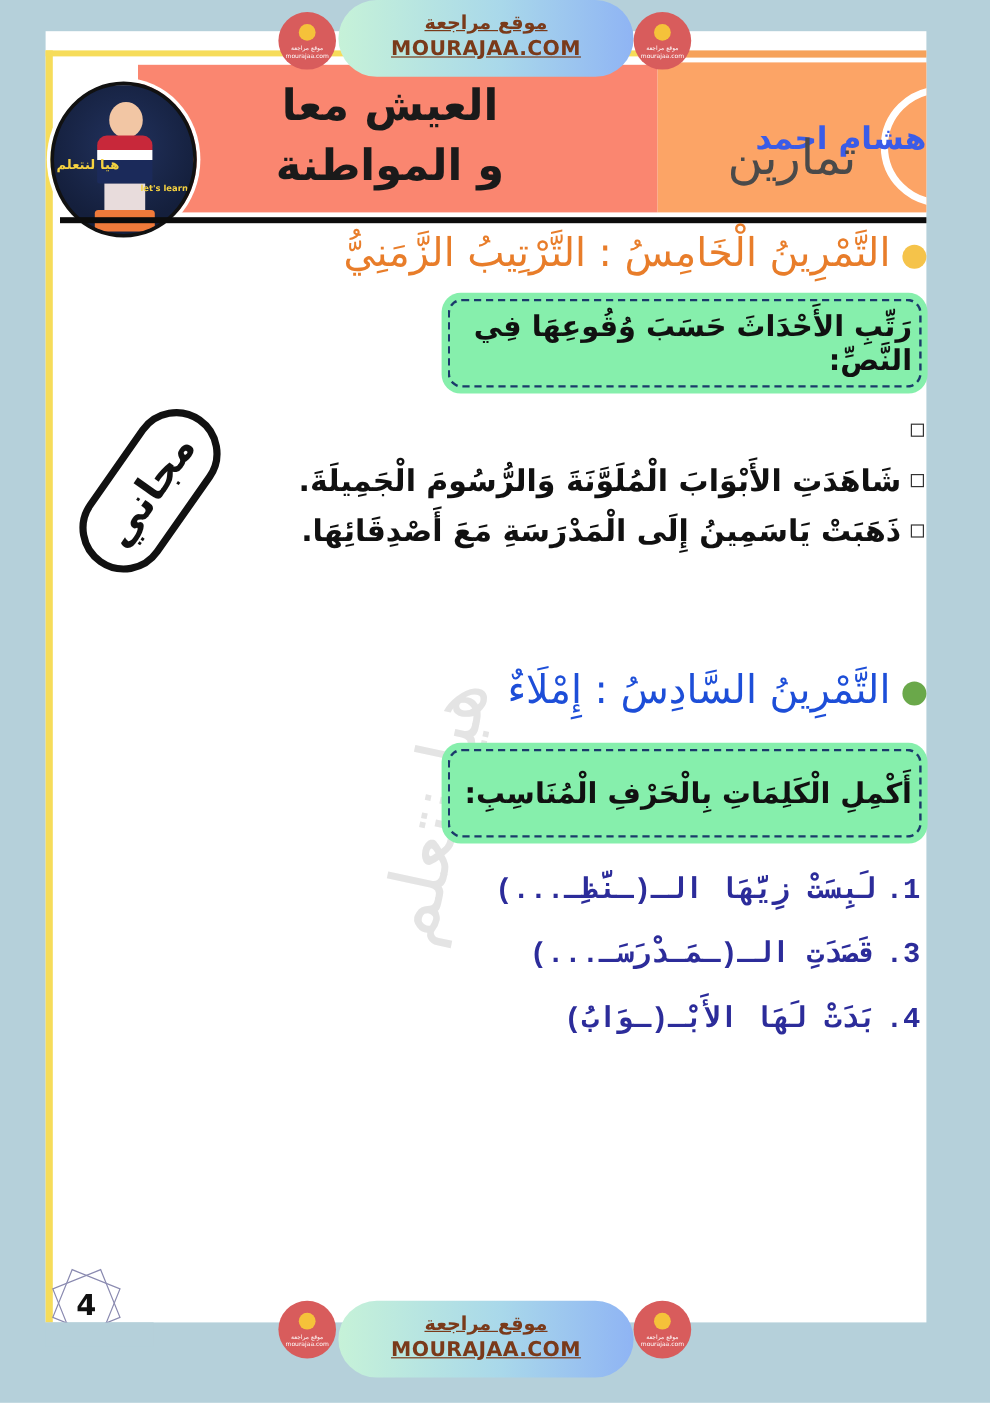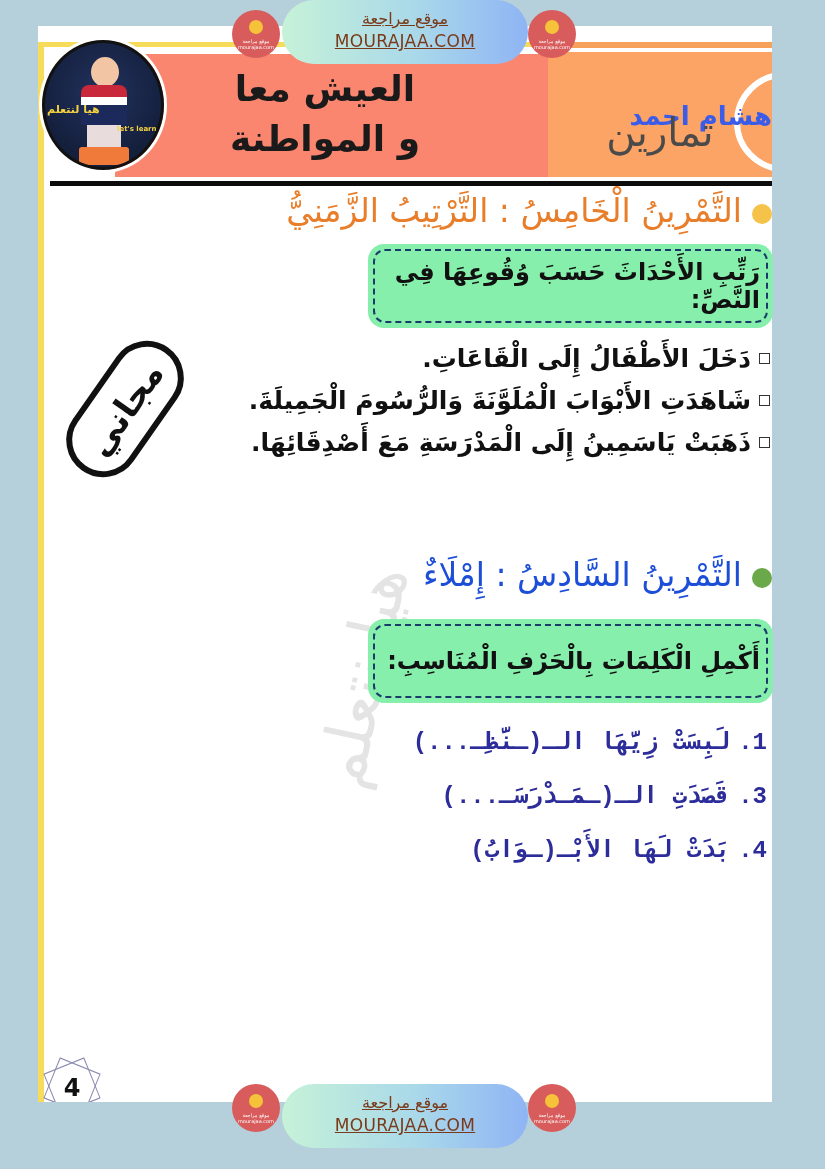--- a/index.html
+++ b/index.html
@@ -17,35 +17,35 @@
   .header-orange .ring { position: absolute; right: -62px; top: 20px; width: 100px; height: 100px; border-radius: 50%; border: 6px solid #ffffff; }
   .header-rule { position: absolute; left: 50px; top: 181px; width: 722px; height: 5px; background: #0c0c0c; }
 
   .title { position: absolute; left: 180px; top: 64px; width: 290px; text-align: center; direction: rtl;
            font-family: "DejaVu Sans", sans-serif; font-weight: bold; color: #1a1a1a; font-size: 36px; line-height: 50px; }
   .author { position: absolute; left: 560px; top: 54px; width: 212px; direction: rtl; text-align: right; overflow: hidden; white-space: nowrap;
             color: #3a5ce8; font-weight: bold; font-size: 26px; line-height: 36px; margin-top: 44px; }
   .subject { position: absolute; left: 570px; top: 104px; width: 180px; direction: rtl; text-align: center;
              color: #4a4a4a; font-size: 40px; line-height: 56px; }
 
-  .avatar { position: absolute; left: 42px; top: 40px; width: 122px; height: 130px; border-radius: 50%;
+  .avatar { position: absolute; left: 42px; top: 68px; width: 122px; height: 130px; border-radius: 50%;
             background: radial-gradient(circle at 50% 40%, #22325e 0%, #141f3c 70%);
             border: 3px solid #111; box-shadow: 0 0 0 3px #ffffff; overflow: hidden; }
   .avatar .kid-head { position: absolute; left: 46px; top: 14px; width: 28px; height: 30px; border-radius: 50%; background: #f2c6a4; }
   .avatar .kid-body { position: absolute; left: 36px; top: 42px; width: 46px; height: 40px; border-radius: 8px 8px 2px 2px;
                       background: linear-gradient(#c8283a 0 30%, #ffffff 30% 50%, #1b2a5a 50%); }
   .avatar .kid-legs { position: absolute; left: 42px; top: 82px; width: 34px; height: 22px; background: #e8dcdc; }
   .avatar .book { position: absolute; left: 34px; top: 104px; width: 50px; height: 18px; background: #f07a3a; border-radius: 3px; }
   .avatar .tag { position: absolute; left: 2px; top: 60px; font-size: 11px; font-weight: bold; color: #f5d240; direction: rtl; }
   .avatar .tag2 { position: absolute; left: 72px; top: 82px; font-size: 7px; font-weight: bold; color: #f5d240; }
 
   
   .site-pill { position: absolute; width: 246px; height: 64px; border-radius: 32px;
                background: linear-gradient(90deg, #c6f2d8 0%, #a9d8ea 55%, #8fb4f4 100%);
-               text-align: center; color: #7a3a1a; font-weight: normal; }
+               text-align: center; color: #7a3a1a; font-weight: bold; }
   .site-pill .ar { display: block; font-size: 16px; line-height: 22px; padding-top: 8px; text-decoration: underline; direction: rtl; }
   .site-pill .en { display: block; font-size: 17px; line-height: 22px; text-decoration: underline; letter-spacing: 0.3px; }
   .site-dot { position: absolute; width: 48px; height: 48px; border-radius: 50%; background: #d85c5c; }
   .site-dot .logo { position: absolute; left: 17px; top: 10px; width: 14px; height: 14px; border-radius: 50%; background: #f5c23a; }
   .site-dot .t { position: absolute; left: 0; top: 28px; width: 48px; text-align: center; color: #fff; font-size: 5px; line-height: 6px; }
 
   
   .section-title { position: absolute; direction: rtl; text-align: left; font-weight: normal; font-size: 33px; line-height: 34px; white-space: nowrap; }
   .section-title .bullet { display: inline-block; width: 20px; height: 20px; border-radius: 50%; margin-left: 10px; vertical-align: -2px; }
   .s5 { right: 53px; top: 194px; color: #e87d2a; }
@@ -126,21 +126,21 @@
   </div>
 <div class="watermark">هيا نتعلم</div>
 
 <div class="section-title s5">
   <span class="bullet"></span><span>التَّمْرِينُ الْخَامِسُ : التَّرْتِيبُ الزَّمَنِيُّ</span>
 </div>
 <div class="instruction ins5">
   <div class="inner">رَتِّبِ الأَحْدَاثَ حَسَبَ وُقُوعِهَا فِي النَّصِّ:</div>
 </div>
 <ul class="events">
-  <li><span class="box"></span><span>دَخَلَ الأَطْفَالُ إِلَى الْقَاعَاتِ.</span></li>
+  <li><span class="box"></span></li>
   <li><span class="box"></span><span>شَاهَدَتِ الأَبْوَابَ الْمُلَوَّنَةَ وَالرُّسُومَ الْجَمِيلَةَ.</span></li>
   <li><span class="box"></span><span>ذَهَبَتْ يَاسَمِينُ إِلَى الْمَدْرَسَةِ مَعَ أَصْدِقَائِهَا.</span></li>
 </ul>
 
 <div class="section-title s6">
   <span class="bullet"></span><span>التَّمْرِينُ السَّادِسُ : إِمْلَاءٌ</span>
 </div>
 <div class="instruction ins6">
   <div class="inner">أَكْمِلِ الْكَلِمَاتِ بِالْحَرْفِ الْمُنَاسِبِ:</div>
 </div>

